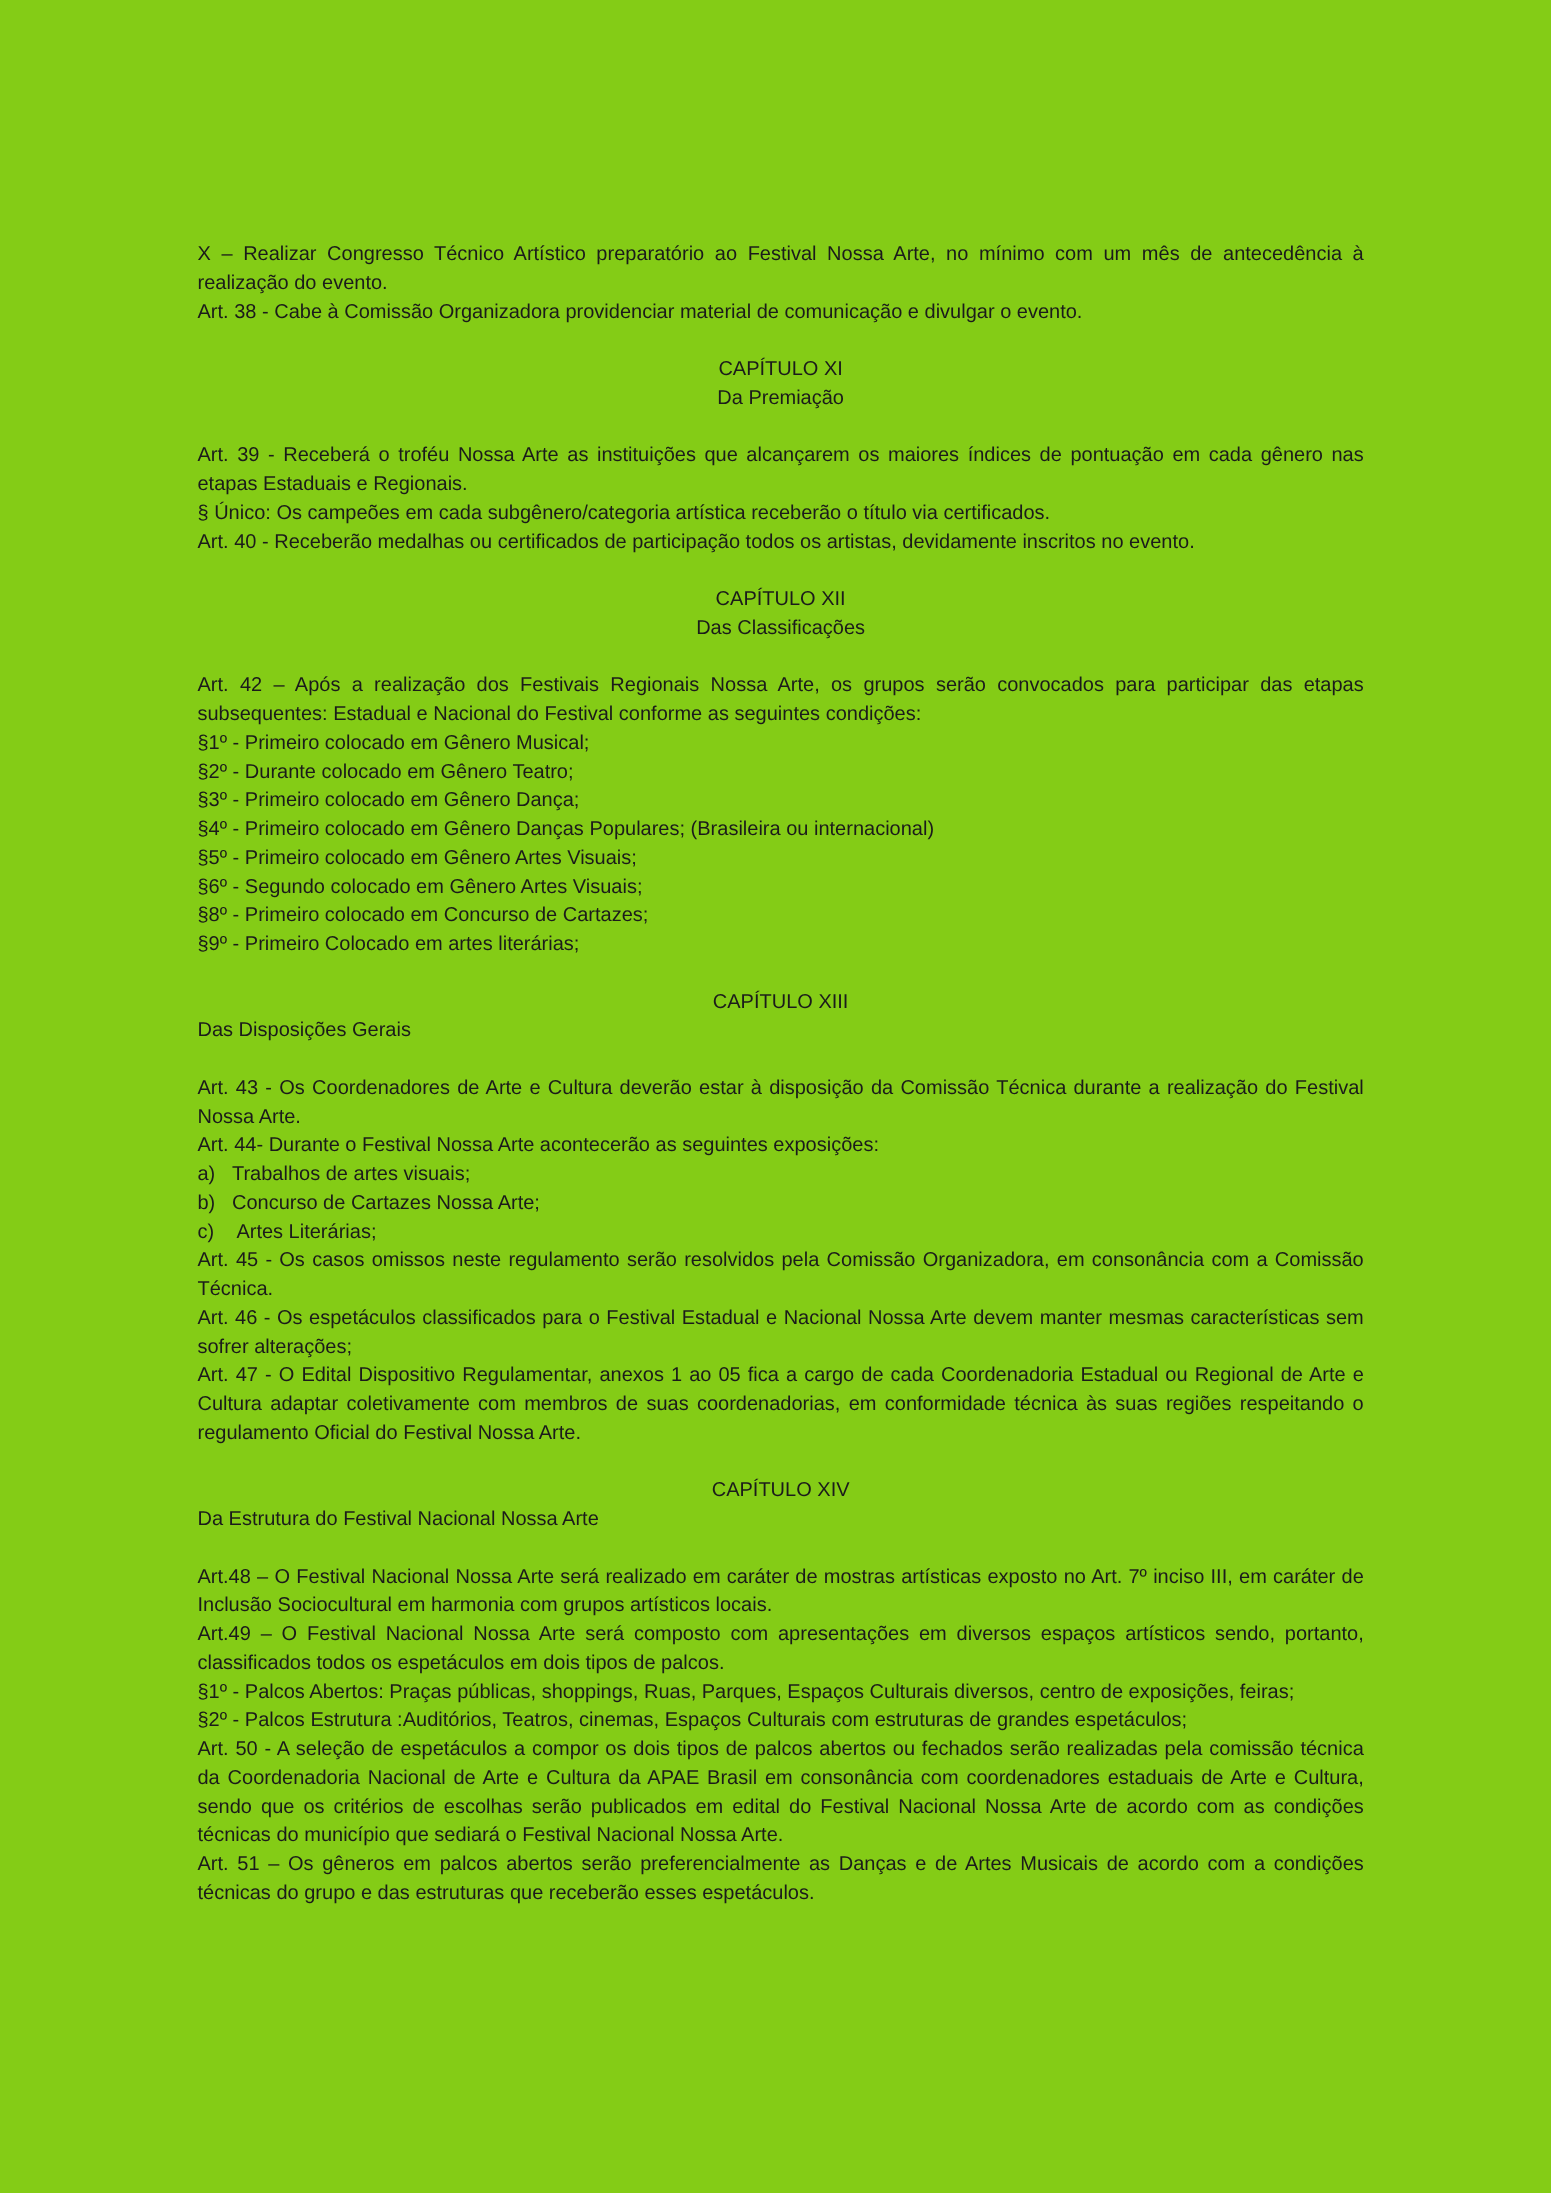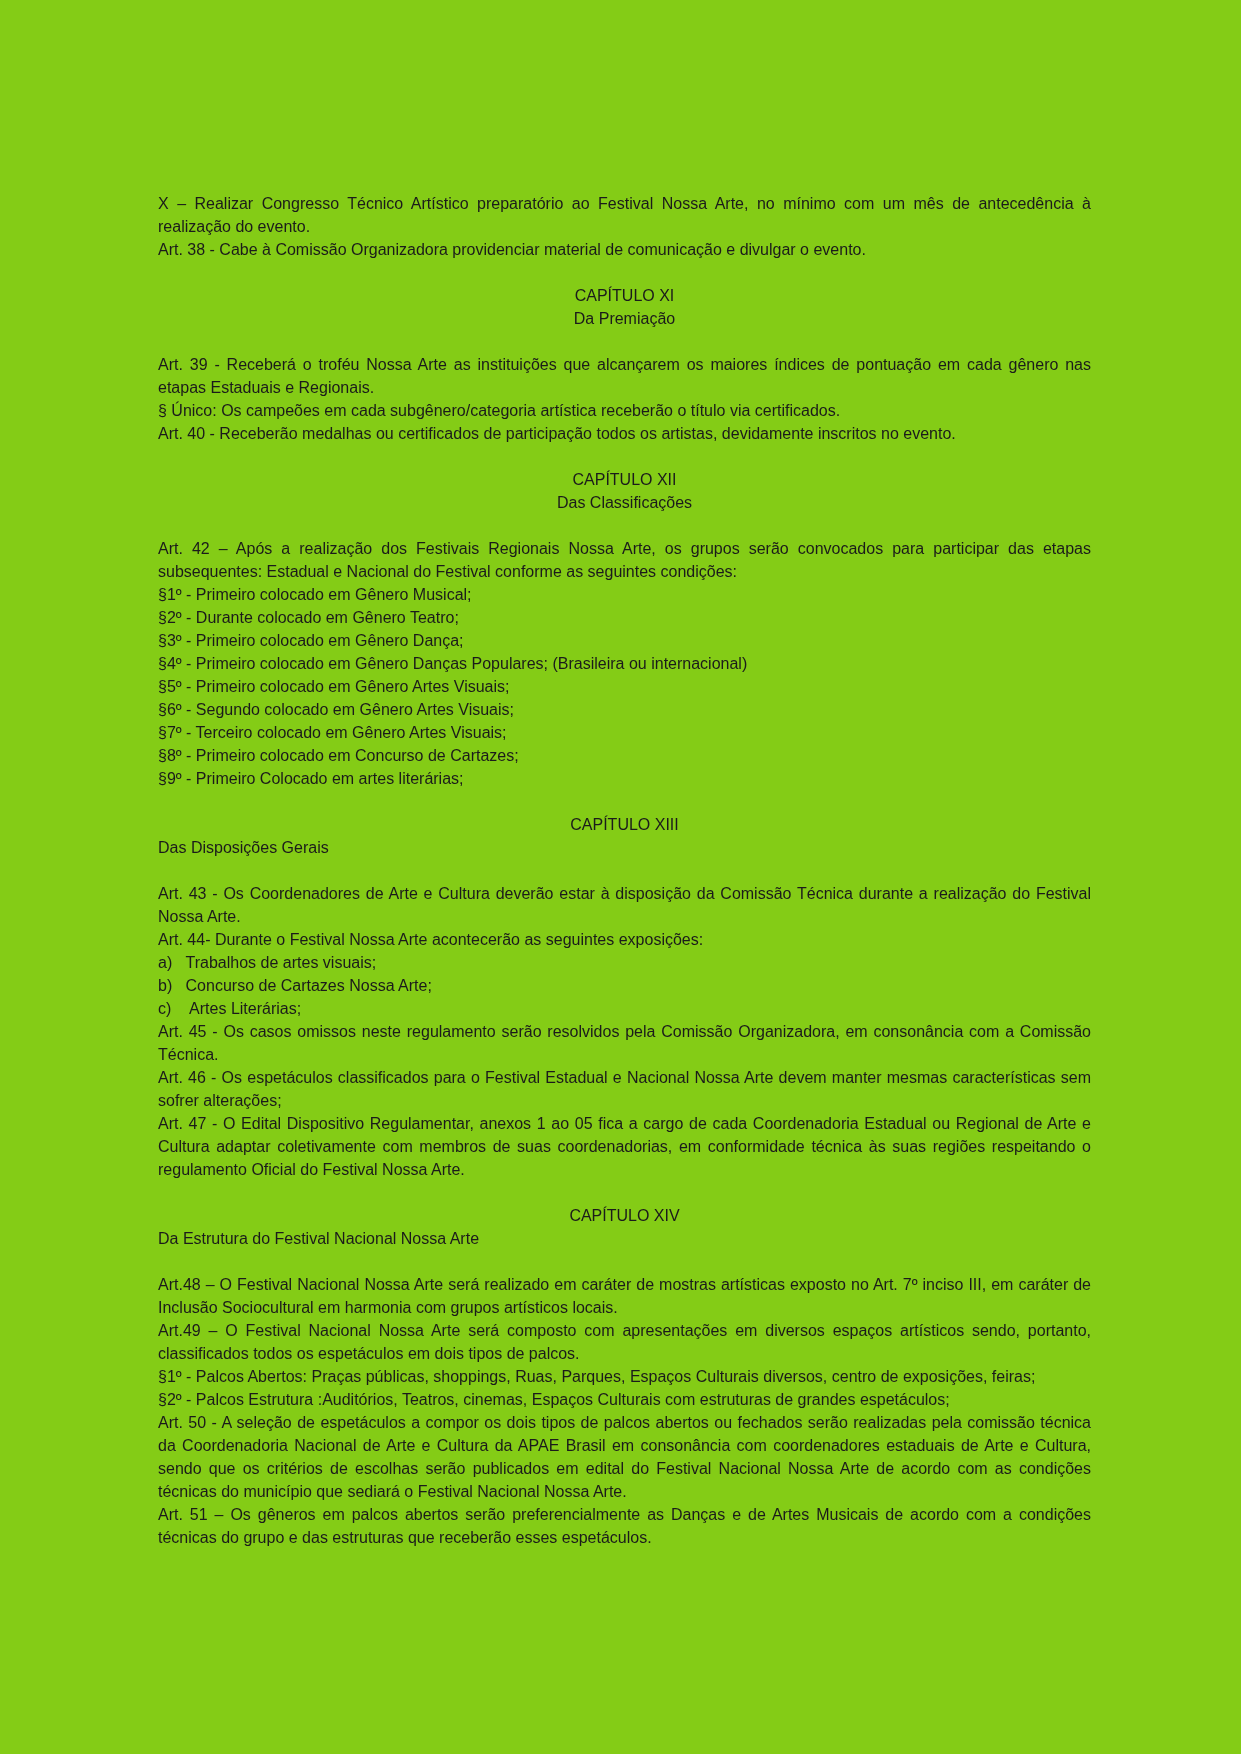--- a/index.html
+++ b/index.html
@@ -54,21 +54,20 @@
       <p class="block h"><span class="b">CAPÍTULO XII</span></p>
       <p class="block h"><span class="b">Das Classificações</span></p>
       <p class="block blank">&nbsp;</p>
       <p class="block p"><span class="b">Art. 42</span><span> – Após a realização dos Festivais Regionais Nossa Arte, os grupos serão convocados para participar das etapas subsequentes: Estadual e Nacional do Festival conforme as seguintes condições:</span></p>
       <p class="block p"><span class="b">§1º</span><span> - Primeiro colocado em Gênero Musical;</span></p>
       <p class="block p"><span class="b">§2º</span><span> - Durante colocado em Gênero Teatro;</span></p>
       <p class="block p"><span class="b">§3º</span><span> - Primeiro colocado em Gênero Dança;</span></p>
       <p class="block p"><span class="b">§4º</span><span> - Primeiro colocado em Gênero Danças Populares; (Brasileira ou internacional)</span></p>
       <p class="block p"><span class="b">§5º</span><span> - Primeiro colocado em Gênero Artes Visuais;</span></p>
       <p class="block p"><span class="b">§6º</span><span> - Segundo colocado em Gênero Artes Visuais;</span></p>
-      <p class="block p"><span class="b">§7º</span><span> - Terceiro colocado em Gênero Artes Visuais;</span></p>
       <p class="block p"><span class="b">§8º</span><span> - Primeiro colocado em Concurso de Cartazes;</span></p>
       <p class="block p"><span class="b">§9º</span><span> - Primeiro Colocado em artes literárias;</span></p>
       <p class="block blank">&nbsp;</p>
       <p class="block h"><span class="b">CAPÍTULO XIII</span></p>
       <p class="block p"><span>Das Disposições Gerais</span></p>
       <p class="block blank">&nbsp;</p>
       <p class="block p"><span class="b">Art. 43 -</span><span> Os Coordenadores de Arte e Cultura deverão estar à disposição da Comissão Técnica durante a realização do Festival Nossa Arte.</span></p>
       <p class="block p"><span class="b">Art. 44</span><span>- Durante o Festival Nossa Arte acontecerão as seguintes exposições:</span></p>
       <p class="block p"><span>a)&nbsp;&nbsp;&nbsp;Trabalhos de artes visuais;</span></p>
       <p class="block p"><span>b)&nbsp;&nbsp;&nbsp;Concurso de Cartazes Nossa Arte;</span></p>

